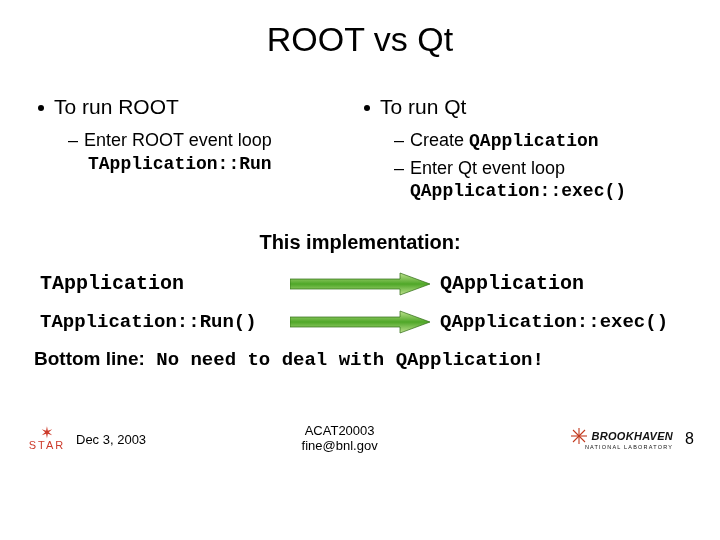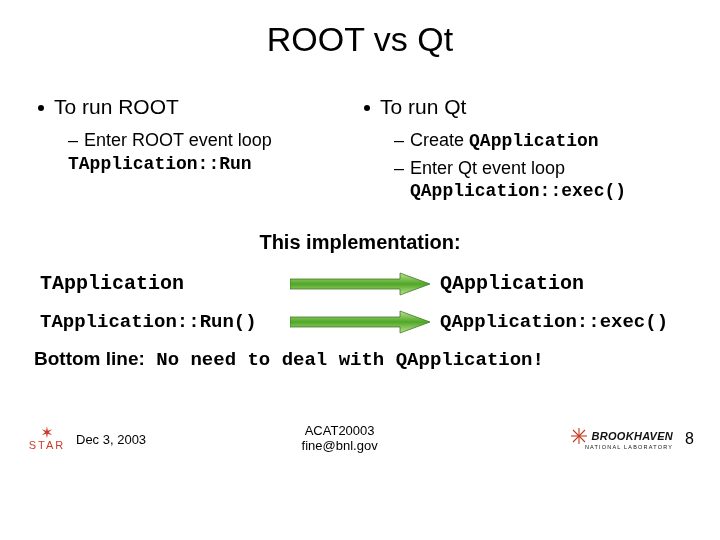--- a/index.html
+++ b/index.html
@@ -43,21 +43,21 @@
   <h1 class="title">ROOT vs Qt</h1>
 
   <div class="cols">
 
     <div class="col">
       <div class="heading">
         <span class="dot"></span><span>To run ROOT</span>
       </div>
       <div class="sub">
         <span class="dash">–</span><span>Enter ROOT event loop</span><br>
-        <span style="margin-left:0;" class="mono">TApplication::Run</span>
+        <span style="margin-left:20px;" class="mono">TApplication::Run</span>
       </div>
     </div>
 
     <div class="col">
       <div class="heading">
         <span class="dot"></span><span>To run Qt</span>
       </div>
       <div class="sub">
         <span class="dash">–</span><span>Create </span><span class="mono">QApplication</span>
       </div>

